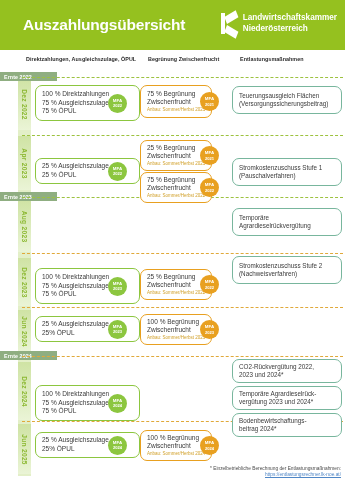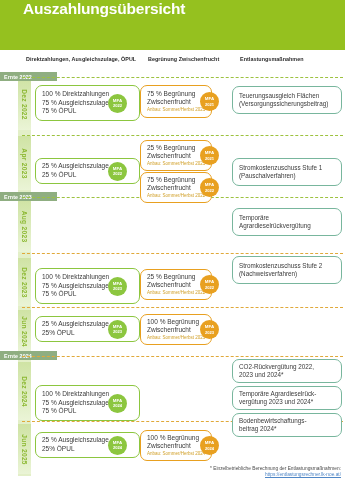--- a/index.html
+++ b/index.html
@@ -8,21 +8,21 @@
     background: #ffffff;
     font-family: "Liberation Sans", sans-serif;
     overflow: hidden;
   }
   .page { position: relative; width: 345px; height: 488px; background:#fff; }
 
   
   .header {
     position: absolute; left:0; top:0; width:345px; height:50px;
     background:#95C11F;
-    display:flex; align-items:flex-start;
+    display:flex; align-items:center;
   }
   .header-title {
     color:#ffffff; font-size:15.5px; font-weight:bold;
     letter-spacing:-0.2px; margin-left:23px;
   }
   .brand { position:absolute; right:8px; top:13px; display:flex; align-items:center; }
   .brand-mark {
     display:flex; align-items:flex-end; margin-right:5px;
   }
   .brand-bar { width:4px; height:21px; background:#ffffff; }
@@ -118,20 +118,30 @@
   .fn-line { font-size:4.8px; line-height:6.4px; color:#4a4a4a; }
   .fn-link { font-size:4.8px; line-height:6.4px; color:#4f86c6; text-decoration:underline; display:block; }
 </style>
 </head>
 <body>
 
 <div class="page">
 
   <div class="header">
     <div class="header-title">Auszahlungsübersicht</div>
+    <div class="brand">
+      <div class="brand-mark">
+        <div class="brand-bar"></div>
+        <div class="brand-k"></div>
+      </div>
+      <div class="brand-text">
+        <div>Landwirtschaftskammer</div>
+        <div>Niederösterreich</div>
+      </div>
+    </div>
   </div>
 
   <div class="col-headers">
     <div class="col-head ch1">Direktzahlungen, Ausgleichszulage, ÖPUL</div>
     <div class="col-head ch2">Begrünung Zwischenfrucht</div>
     <div class="col-head ch3">Entlastungsmaßnahmen</div>
   </div>
 
   <div class="spine"></div>
   <div class="spine-seg" style="top:78px;height:52px;"></div>

